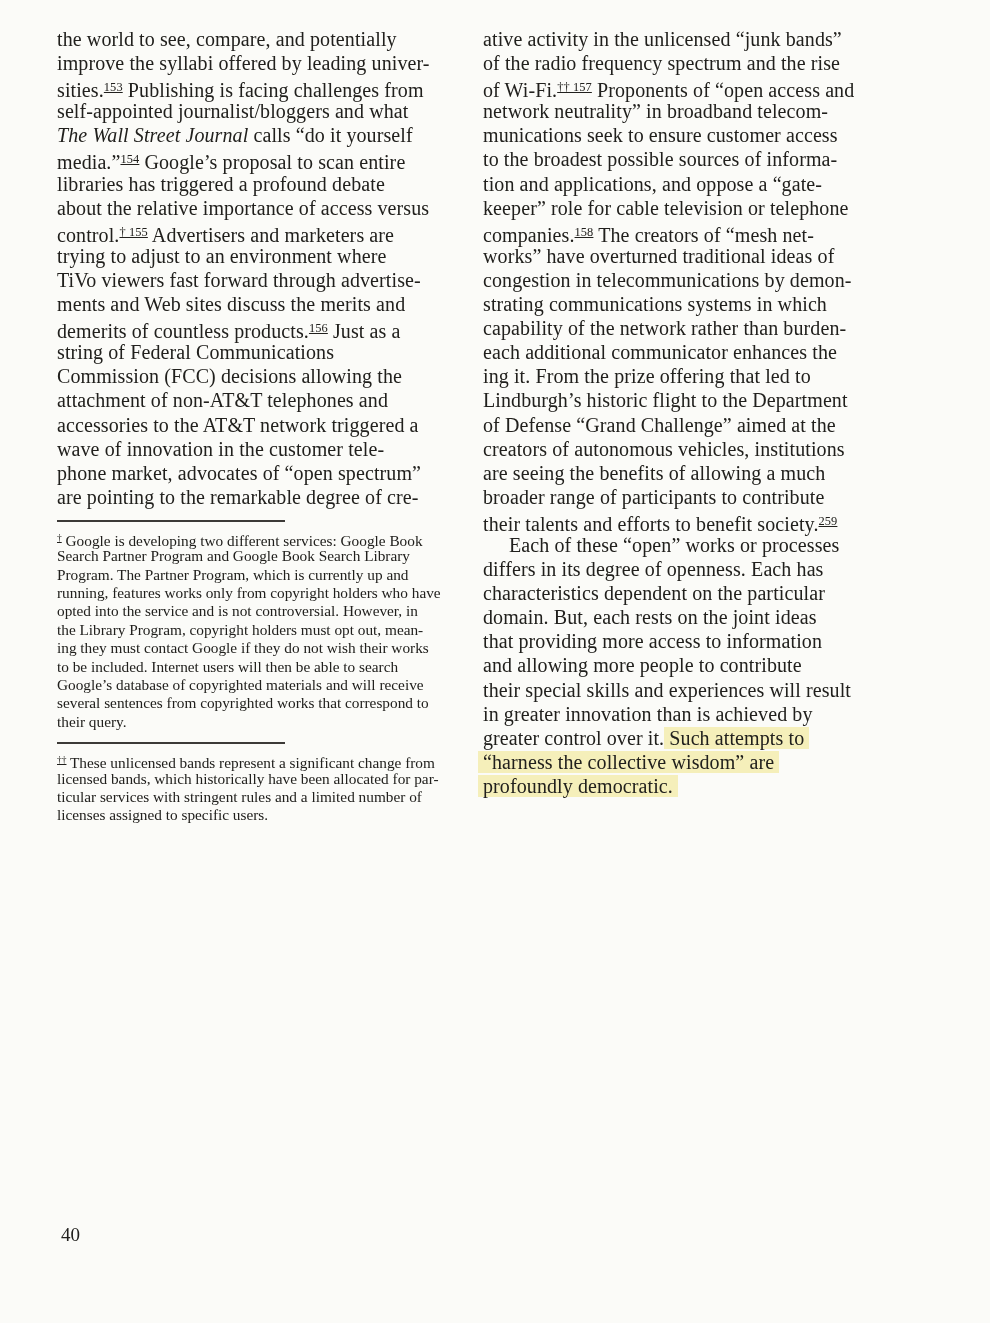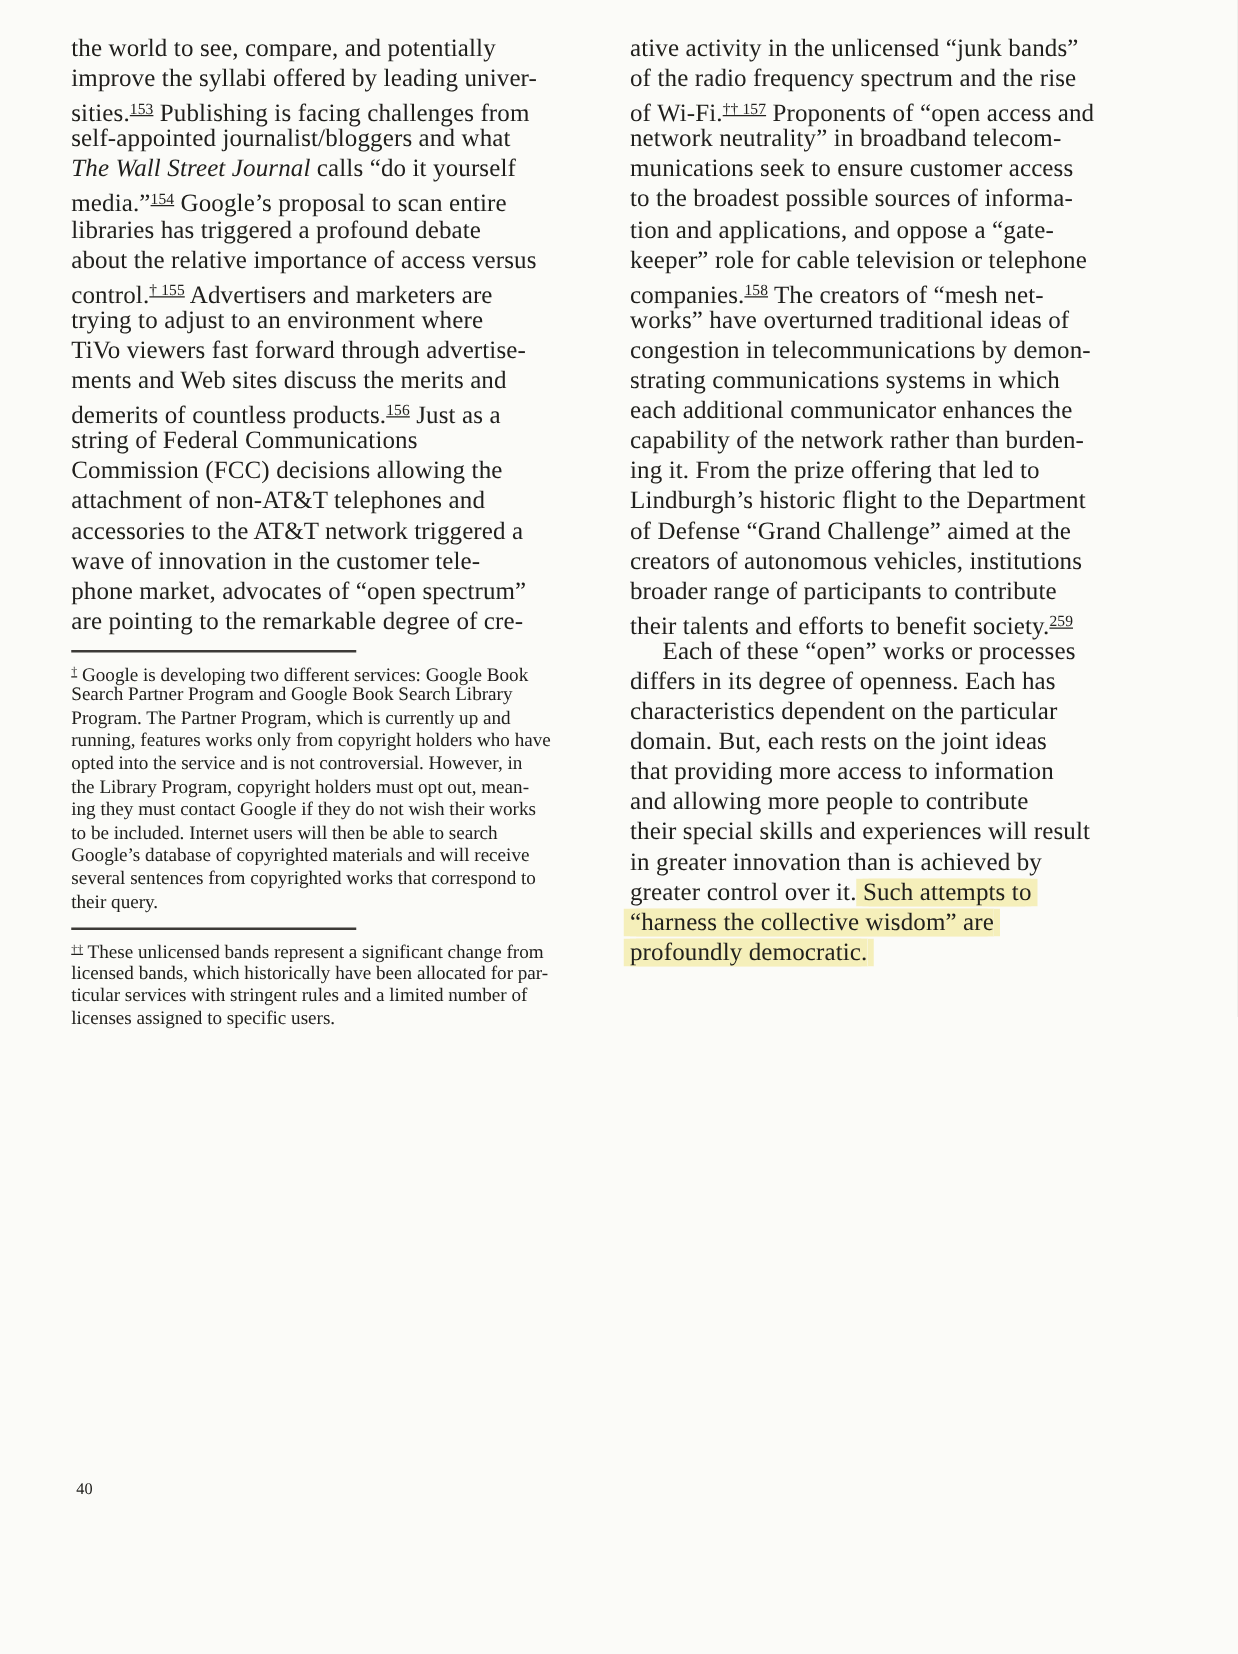--- a/index.html
+++ b/index.html
@@ -7,21 +7,21 @@
     position:relative;
     width:990px;height:1323px;
     background:var(--paper,#fbfbf8);
     font-family:"Liberation Serif", serif;
     color:var(--ink,#21201d);
     overflow:hidden;
     padding-left:35px;
   }
   .col{position:absolute;top:27px;width:448px;}
   .col-left{left:57px;}
-  .col-right{left:504px;}
+  .col-right{left:483px;}
   .line{
     white-space:nowrap;
     font-size:20px;
     line-height:24.1px;
     height:24.1px;
     letter-spacing:0.1px;
   }
   .line.indent{padding-left:26px;}
   .s-sup{font-size:62%;vertical-align:0.5em;text-decoration:underline;}
   .s-i{font-style:italic;}
@@ -39,22 +39,22 @@
     height:0;
   }
   .fn .line{
     font-size:15.3px;
     line-height:18.4px;
     height:18.4px;
     letter-spacing:0;
   }
   .page-number{
     position:absolute;
-    left:61px;top:1183px;
-    font-size:13px;
+    left:61px;top:1224px;
+    font-size:19px;
   }
 </style>
 </head>
 <body>
 
 <div class="page" style="--paper: #fbfbf8; --ink: #21201d; --hl: #f5efba;">
 
   <div class="col col-left">
     <div>
         <div class="line"><span>the world to see, compare, and potentially</span></div>
@@ -110,26 +110,27 @@
         <div class="line"><span>of Wi-Fi.</span><span class="s-sup">†† 157</span><span> Proponents of “open access and</span></div>
         <div class="line"><span>network neutrality” in broadband telecom-</span></div>
         <div class="line"><span>munications seek to ensure customer access</span></div>
         <div class="line"><span>to the broadest possible sources of informa-</span></div>
         <div class="line"><span>tion and applications, and oppose a “gate-</span></div>
         <div class="line"><span>keeper” role for cable television or telephone</span></div>
         <div class="line"><span>companies.</span><span class="s-sup">158</span><span> The creators of “mesh net-</span></div>
         <div class="line"><span>works” have overturned traditional ideas of</span></div>
         <div class="line"><span>congestion in telecommunications by demon-</span></div>
         <div class="line"><span>strating communications systems in which</span></div>
+        <div class="line"><span>capability of the network rather than burden-</span></div>
         <div class="line"><span>each additional communicator enhances the</span></div>
-        <div class="line"><span>capability of the network rather than burden-</span></div>
         <div class="line"><span>ing it. From the prize offering that led to</span></div>
         <div class="line"><span>Lindburgh’s historic flight to the Department</span></div>
         <div class="line"><span>of Defense “Grand Challenge” aimed at the</span></div>
         <div class="line"><span>creators of autonomous vehicles, institutions</span></div>
+        <div class="line"><span>are seeing the benefits of allowing a much</span></div>
         <div class="line"><span>broader range of participants to contribute</span></div>
         <div class="line"><span>their talents and efforts to benefit society.</span><span class="s-sup">259</span></div>
         <div class="line indent"><span>Each of these “open” works or processes</span></div>
         <div class="line"><span>differs in its degree of openness. Each has</span></div>
         <div class="line"><span>characteristics dependent on the particular</span></div>
         <div class="line"><span>domain. But, each rests on the joint ideas</span></div>
         <div class="line"><span>that providing more access to information</span></div>
         <div class="line"><span>and allowing more people to contribute</span></div>
         <div class="line"><span>their special skills and experiences will result</span></div>
         <div class="line"><span>in greater innovation than is achieved by</span></div>

